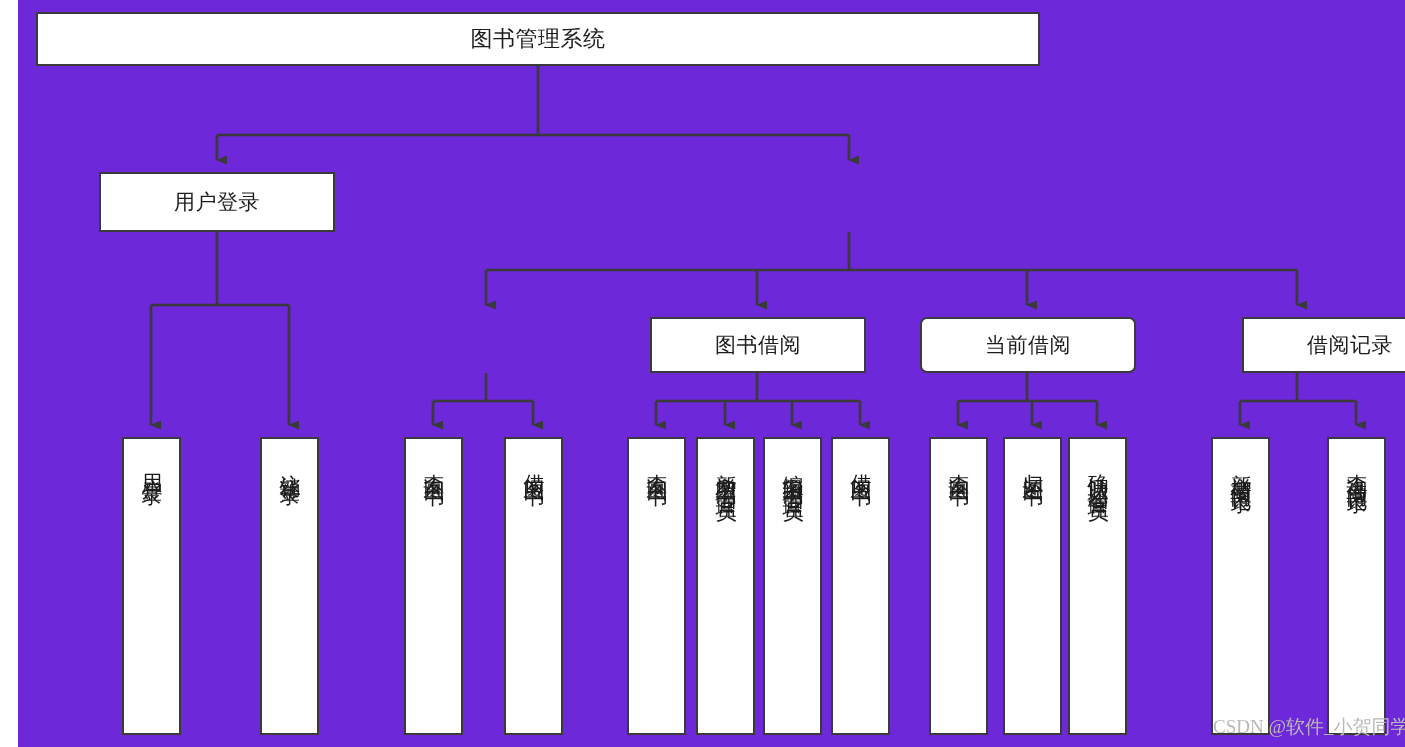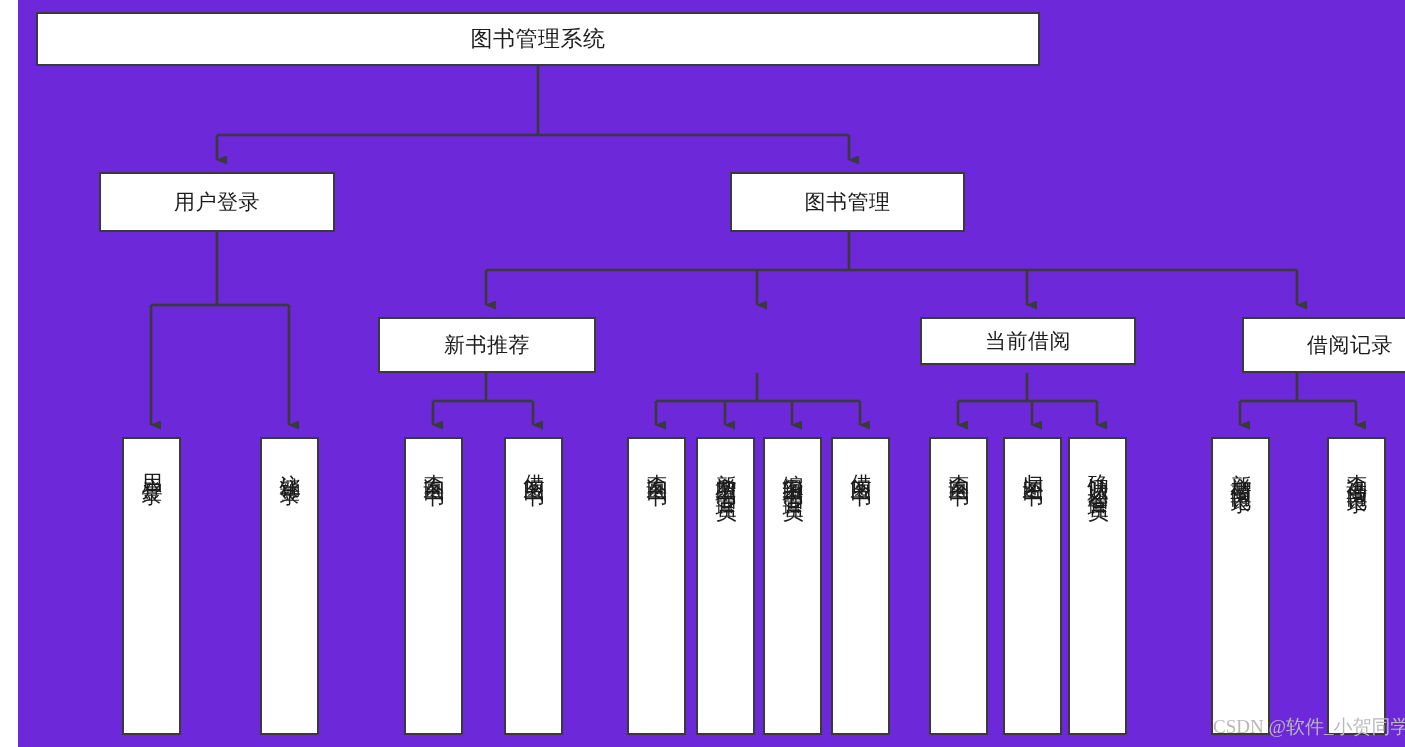--- a/index.html
+++ b/index.html
@@ -135,30 +135,27 @@
   </svg>
 
   <div class="node horizontal root" style="left:18px; top:12px; width:1004px; height:54px;">
     <span class="node-label">图书管理系统</span>
   </div>
 
   <div class="node horizontal" style="left:81px; top:172px; width:236px; height:60px;">
     <span class="node-label">用户登录</span>
   </div>
 
-  <div class="node horizontal" style="left:712px; top:172px; width:235px; height:60px;">
-    <span class="node-label">图书管理</span>
-  </div>
-
-  <div class="node horizontal" style="left:360px; top:317px; width:218px; height:56px;">
-    <span class="node-label">新书推荐</span>
-  </div>
-
-
-  <div class="node horizontal" style="left:902px; top:317px; width:216px; height:48px;">
+
+
+  <div class="node horizontal" style="left:632px; top:317px; width:216px; height:56px;">
+    <span class="node-label">图书借阅</span>
+  </div>
+
+  <div class="node horizontal" style="left:902px; top:317px; width:216px; height:56px;border-radius:7px;">
     <span class="node-label">当前借阅</span>
   </div>
 
   <div class="node horizontal" style="left:1224px; top:317px; width:216px; height:56px;">
     <span class="node-label">借阅记录</span>
   </div>
 
   <div class="node leaf" style="left:104px; top:437px; width:59px; height:298px;">
     <span class="node-label">用户登录</span>
   </div>

